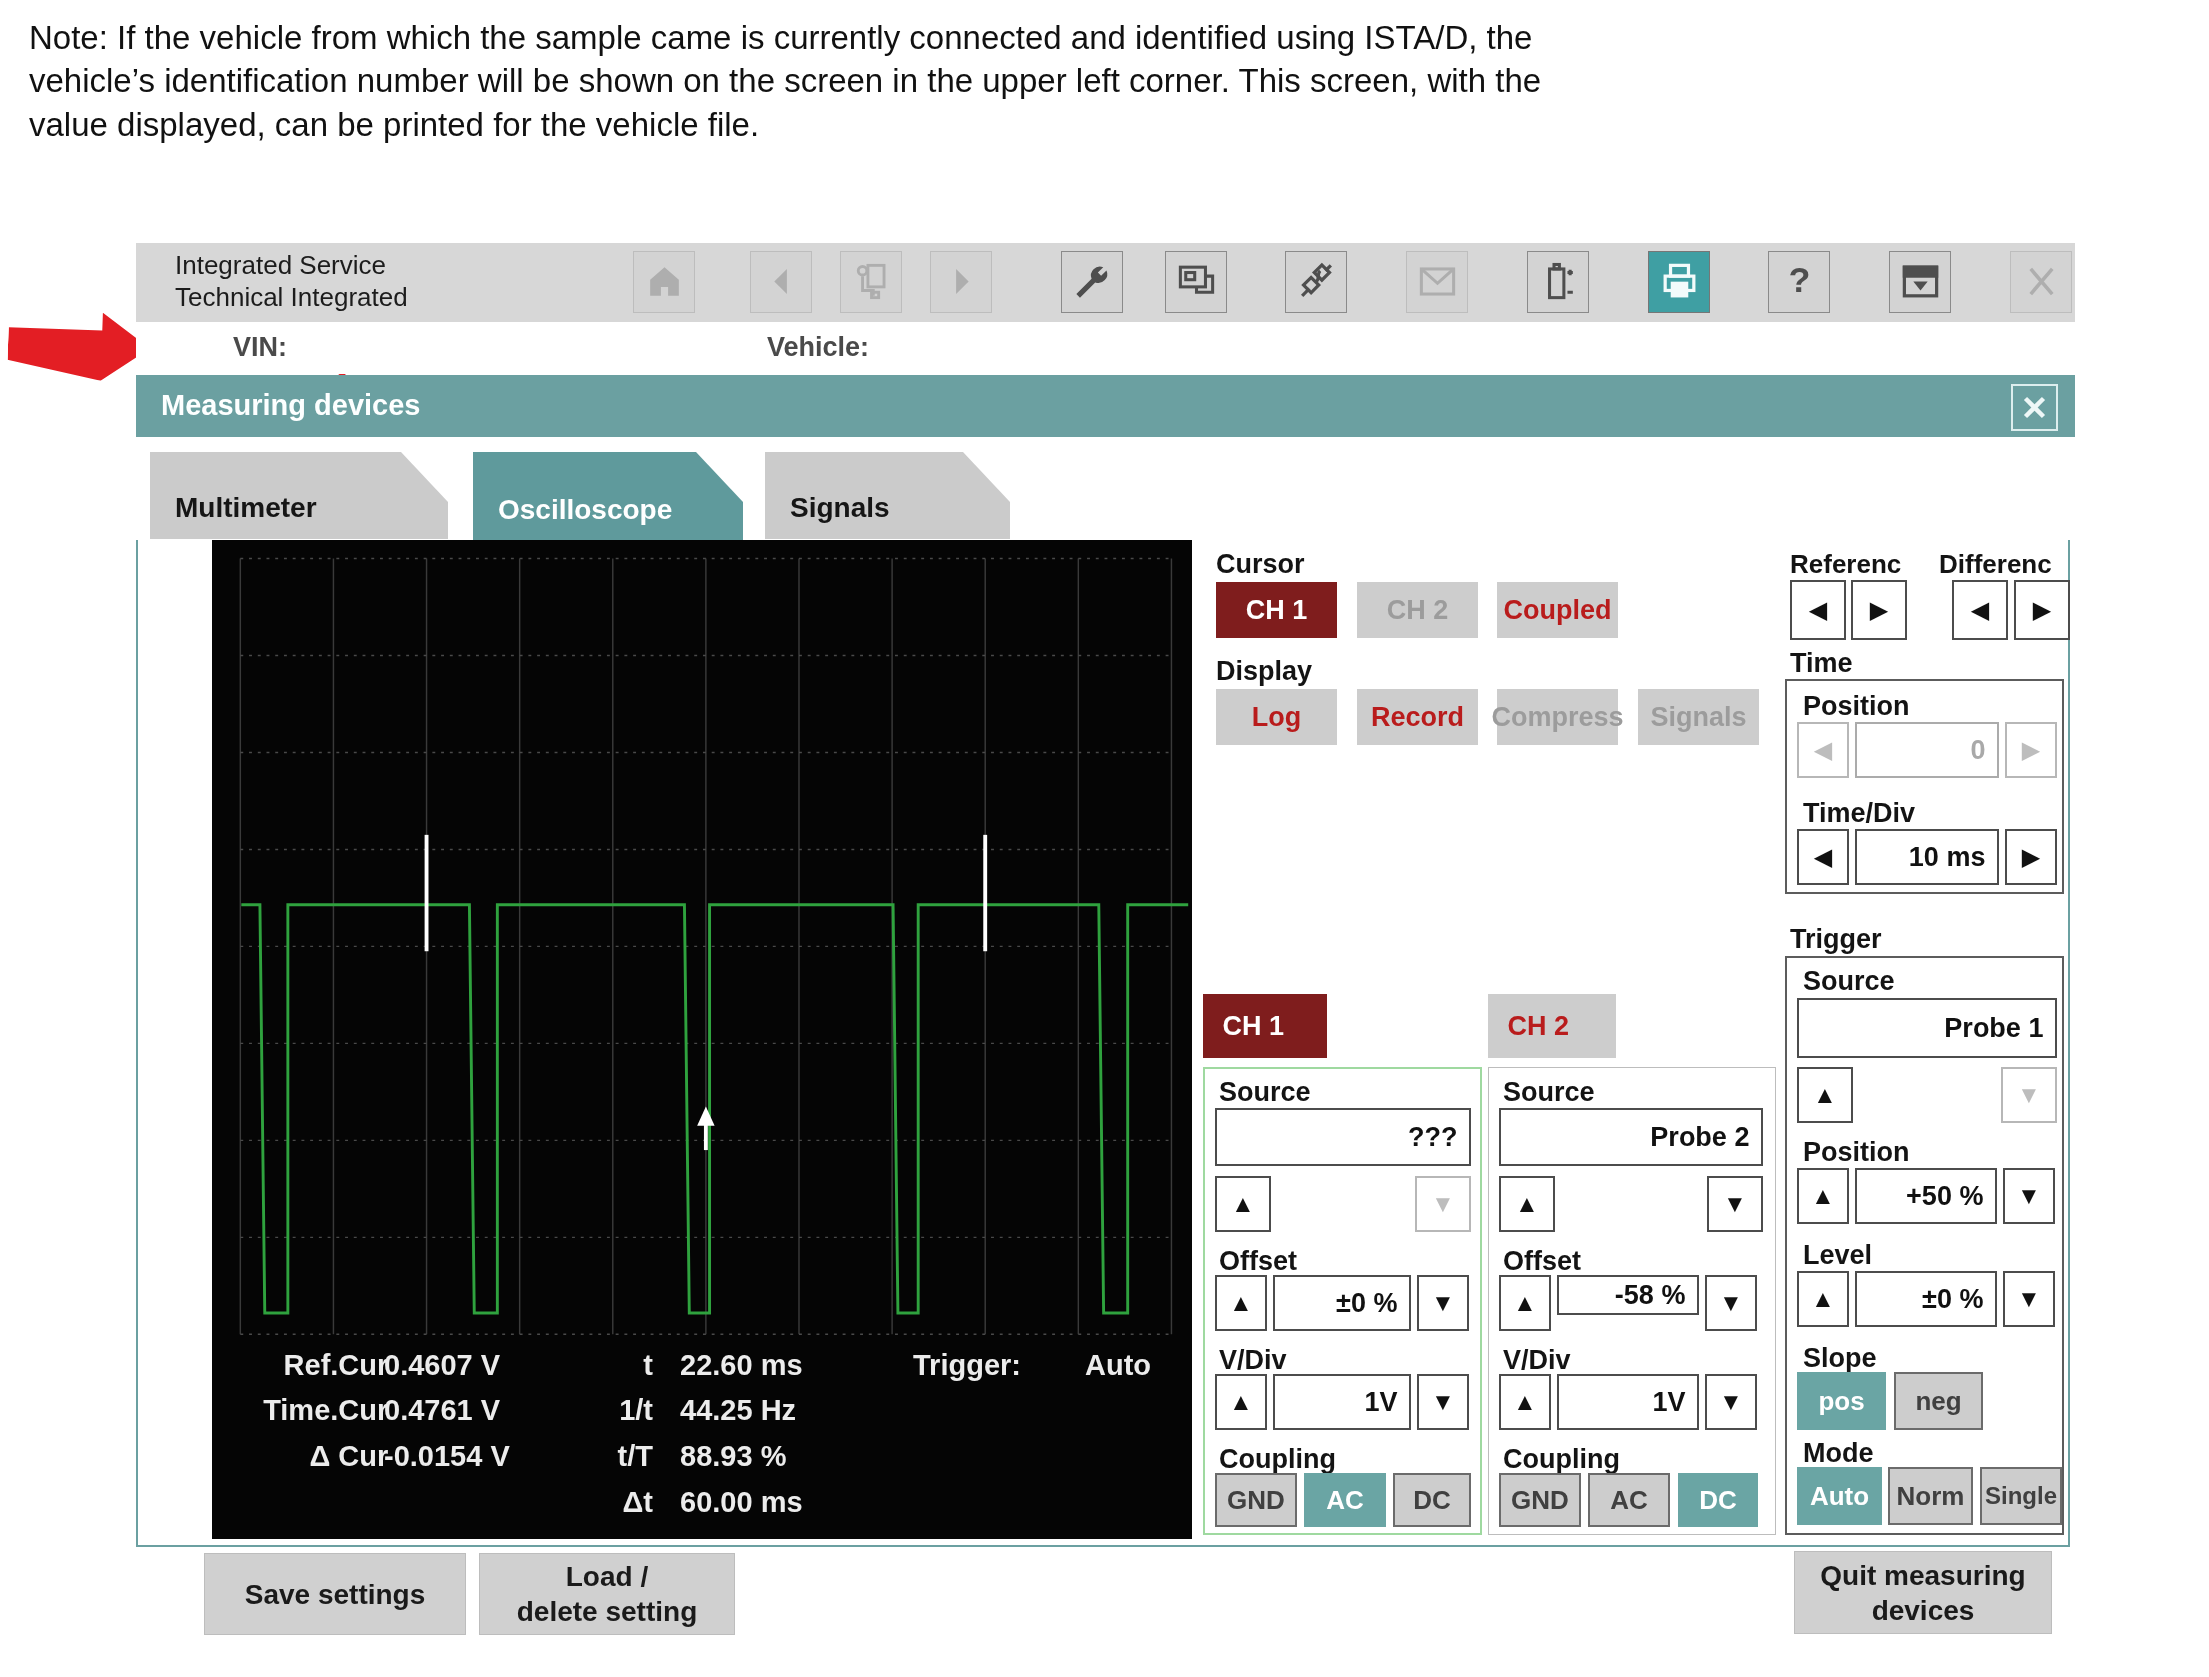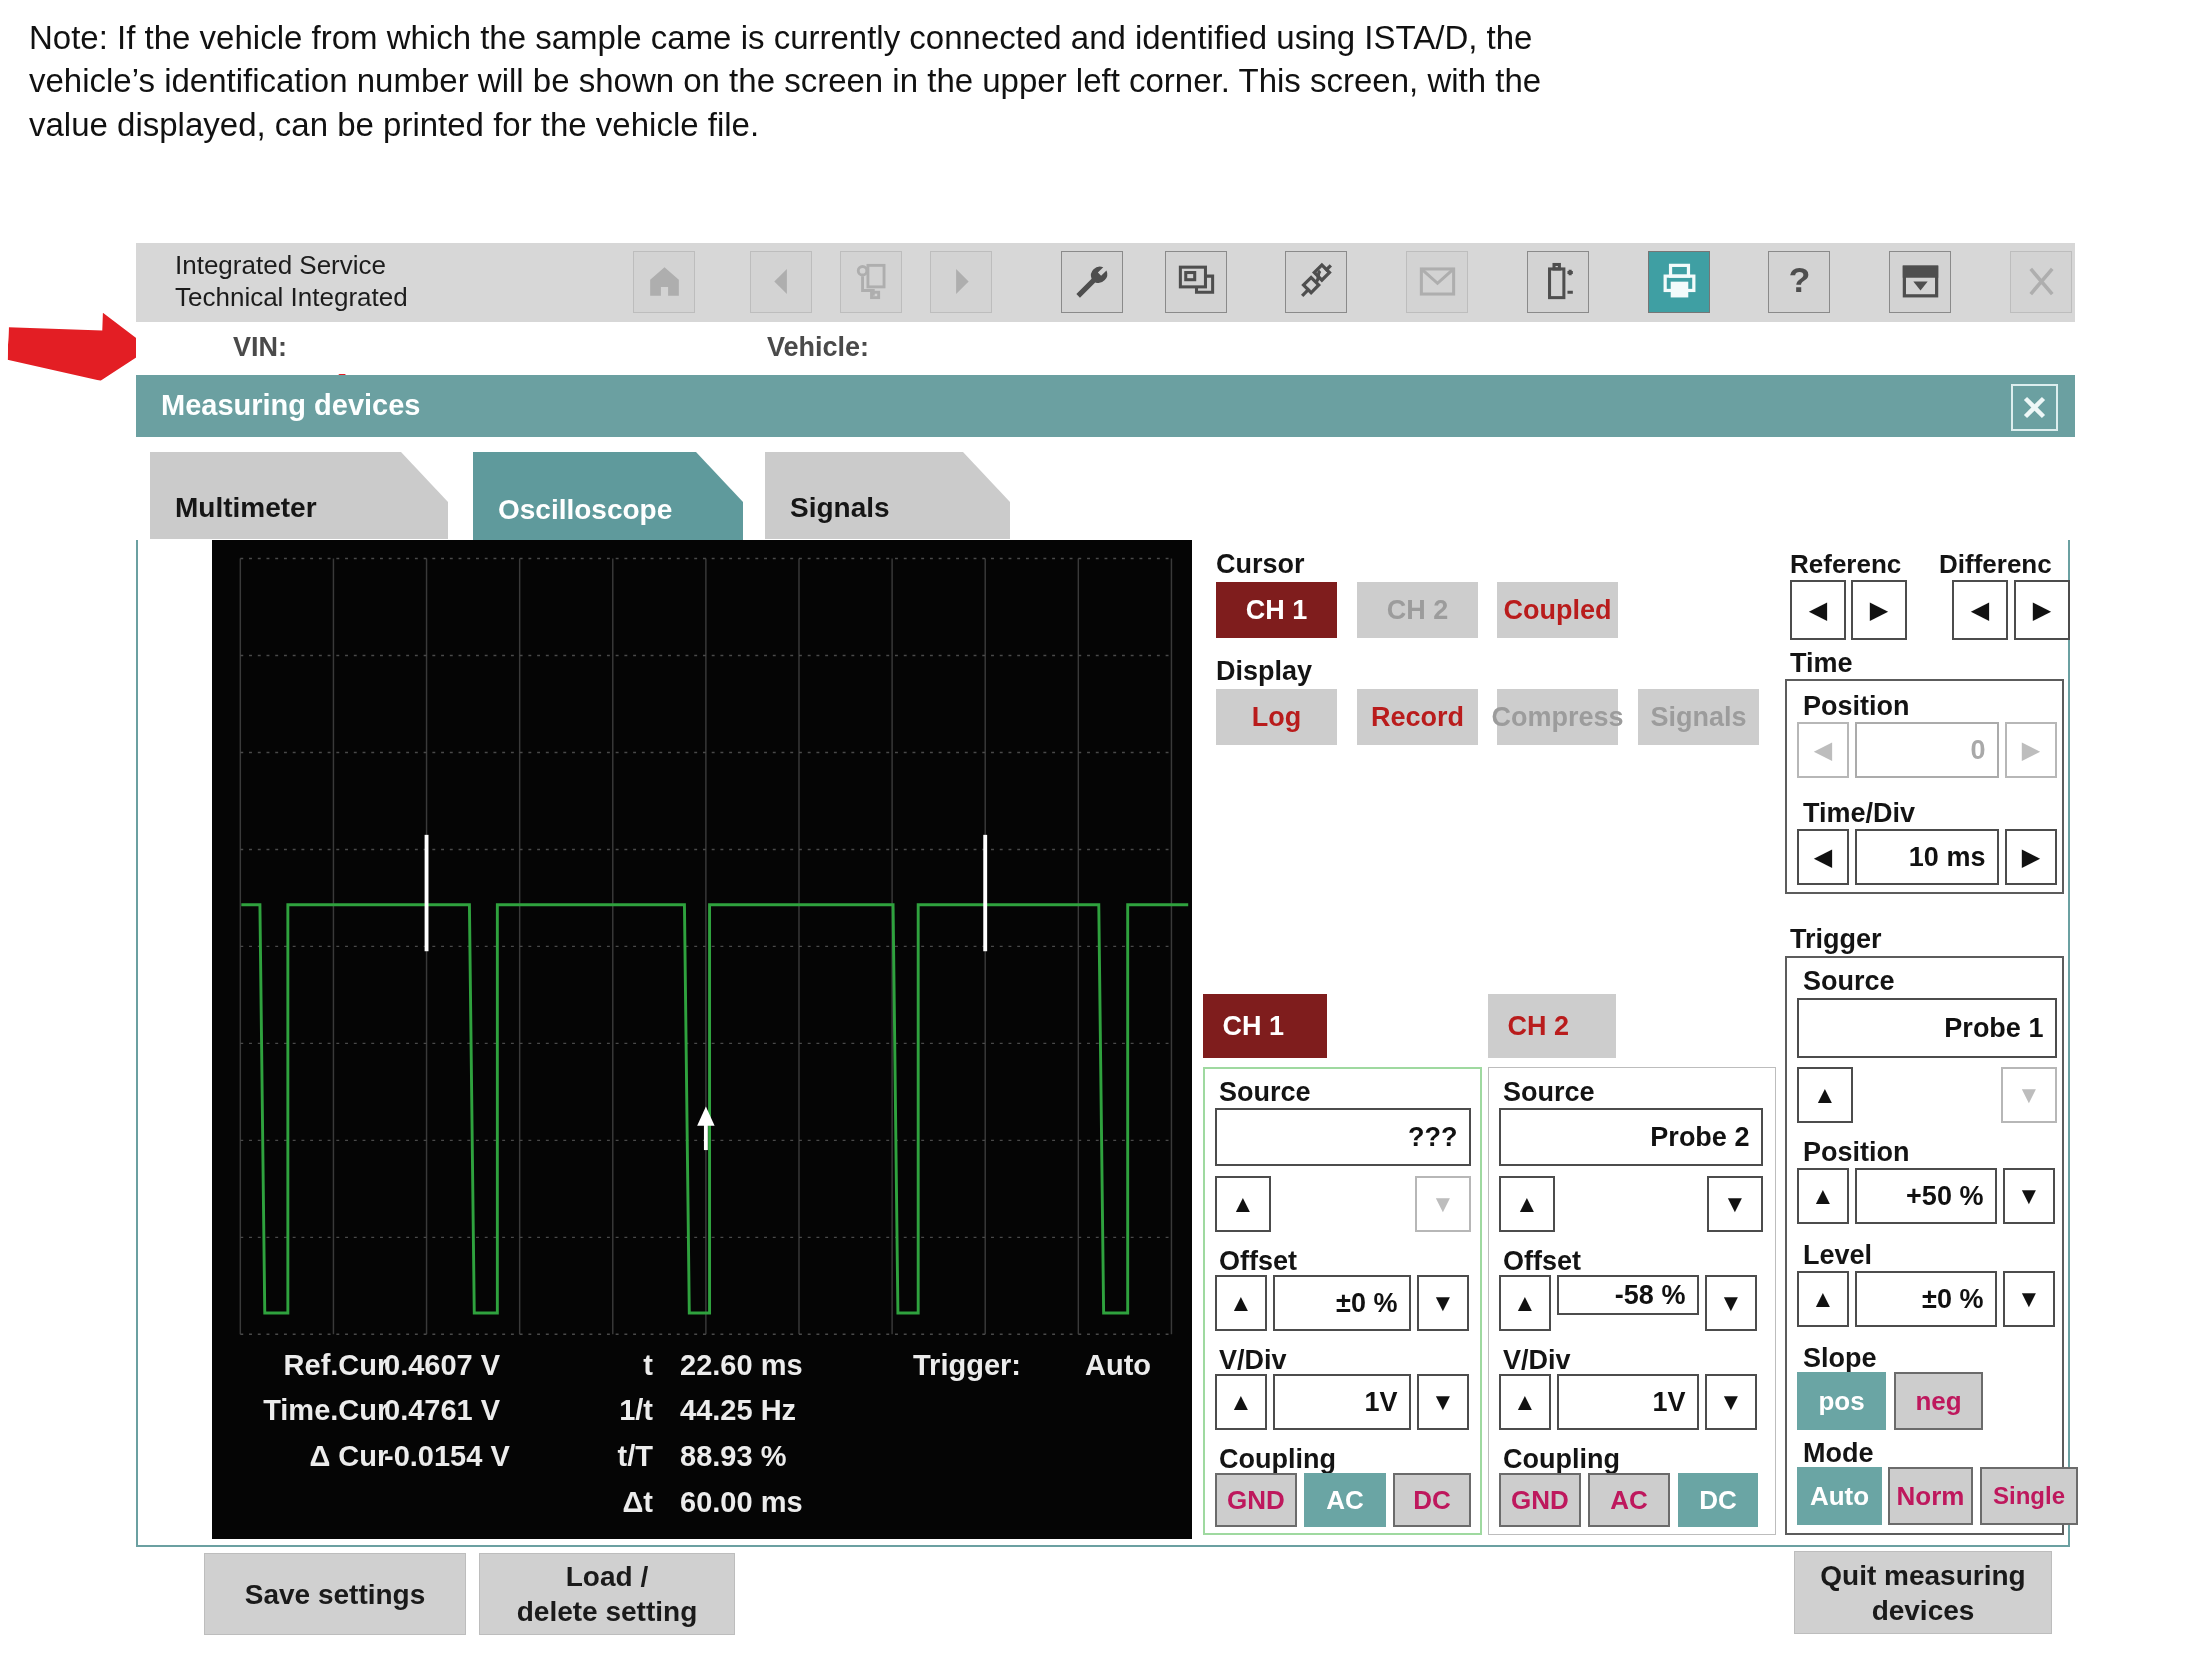--- a/index.html
+++ b/index.html
@@ -52,21 +52,21 @@
            background:#cdcdcd;color:#b91c1c;font-weight:bold;font-size:27px;box-sizing:border-box;}
   .flatbtn.teal{background:#7f1d1d;color:#fff;}
   .flatbtn.dim{color:#9c9c9c;}
   .obtn{position:absolute;background:#fff;border:2.9px solid #4c4c4c;display:flex;align-items:center;
         justify-content:center;font-size:24px;color:#111;box-sizing:border-box;}
   .obtn.dis{border-color:#b7b7b7;color:#bdbdbd;}
   .field{position:absolute;background:#fff;border:2.9px solid #4c4c4c;display:flex;align-items:center;
          justify-content:flex-end;padding-right:11.6px;font-weight:bold;font-size:27px;color:#111;box-sizing:border-box;}
   .field.dis{border-color:#ababab;color:#a9a9a9;}
   .cbtn{position:absolute;background:#cdcdcd;border:2.9px solid #6b6b6b;display:flex;align-items:center;
-        justify-content:center;font-weight:bold;font-size:26px;color:#be185d;box-sizing:border-box;}
+        justify-content:center;font-weight:bold;font-size:26px;color:#404040;box-sizing:border-box;}
   .cbtn.teal{background:#6aa5a4;border-color:#6aa5a4;color:#fff;}
   .gbox{position:absolute;border:2.9px solid #5c5c5c;background:#fff;box-sizing:border-box;}
   .ch1panel{position:absolute;border:2.9px solid #9fd9a0;background:#fff;box-sizing:border-box;}
   .ch2panel{position:absolute;border:1.9px solid #bdbdbd;background:#fff;box-sizing:border-box;}
   
   .footbtn{position:absolute;background:#d0d0d0;border:1px solid #bdbdbd;display:flex;flex-direction:column;
            align-items:center;justify-content:center;font-weight:bold;font-size:28px;color:#1a1a1a;
            line-height:1.25;box-sizing:border-box;}
 </style>
 </head>
@@ -322,21 +322,21 @@
   <div class="field" style="left:1855px;top:1271px;width:142px;height:56px;">±0 %</div>
   <div class="obtn" style="left:2003px;top:1271px;width:52px;height:56px;">
       <span>▼</span>
     </div>
   <div class="lbl" style="left:1803px;top:1343px;">Slope</div>
   <div class="cbtn teal" style="left:1797px;top:1372px;width:89px;height:58px;">pos</div>
   <div class="cbtn" style="left:1894px;top:1372px;width:89px;height:58px;">neg</div>
   <div class="lbl" style="left:1803px;top:1438px;">Mode</div>
   <div class="cbtn teal" style="left:1797px;top:1467px;width:85px;height:58px;">Auto</div>
   <div class="cbtn" style="left:1888px;top:1467px;width:85px;height:58px;">Norm</div>
-  <div class="cbtn" style="left:1980px;top:1467px;width:98px;height:58px;font-size:24px;">Single</div>
+  <div class="cbtn" style="left:1980px;top:1467px;width:82px;height:58px;font-size:24px;">Single</div>
 
   <div class="flatbtn teal" style="left:1203px;top:994px;width:124px;height:64px;justify-content:flex-start;padding-left:19.4px;">CH 1</div>
   <div class="flatbtn" style="left:1488px;top:994px;width:128px;height:64px;justify-content:flex-start;padding-left:19.4px;">CH 2</div>
 
   <div class="ch1panel" style="left:1203px;top:1067px;width:279px;height:468px;"></div>
   <div class="lbl" style="left:1219px;top:1077px;">Source</div>
   <div class="field" style="left:1215px;top:1108px;width:256px;height:58px;">???</div>
   <div class="obtn" style="left:1215px;top:1176px;width:56px;height:56px;">
       <span>▲</span>
     </div>

